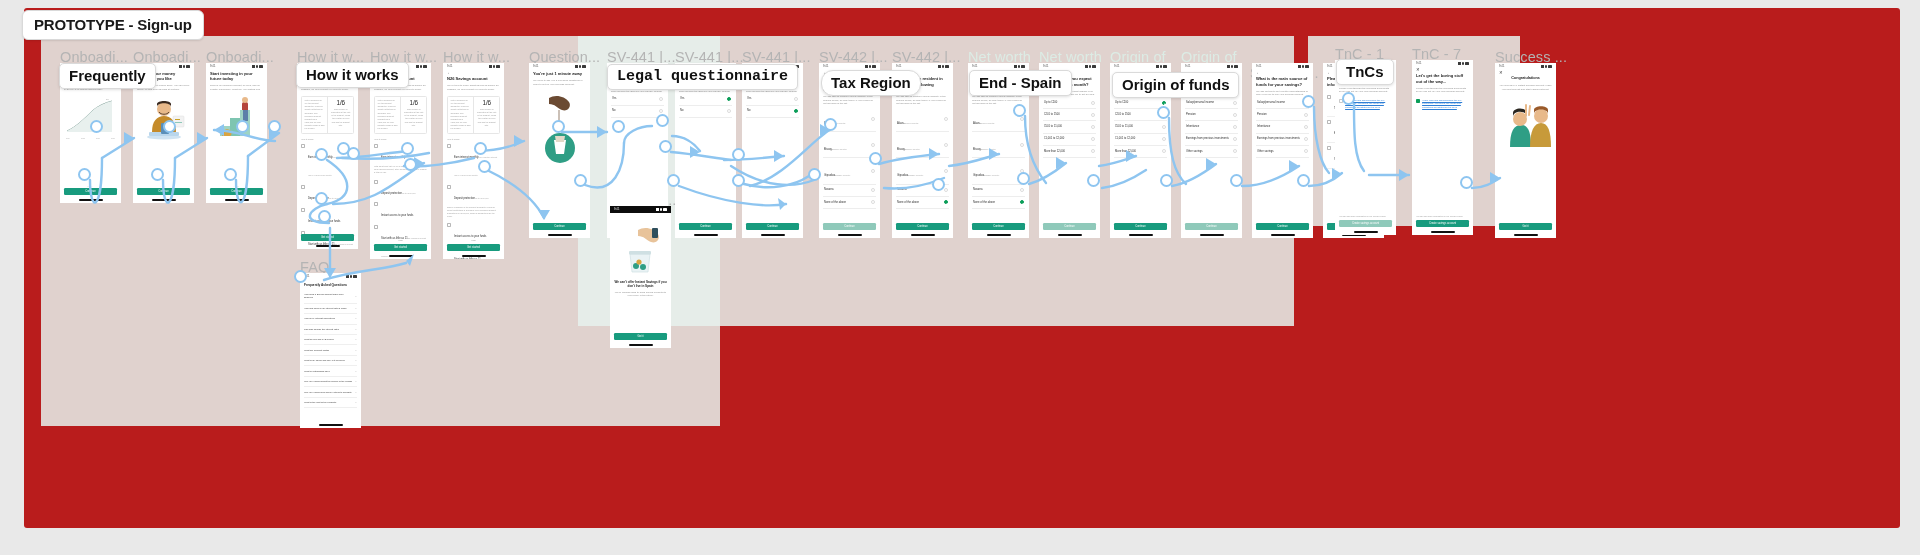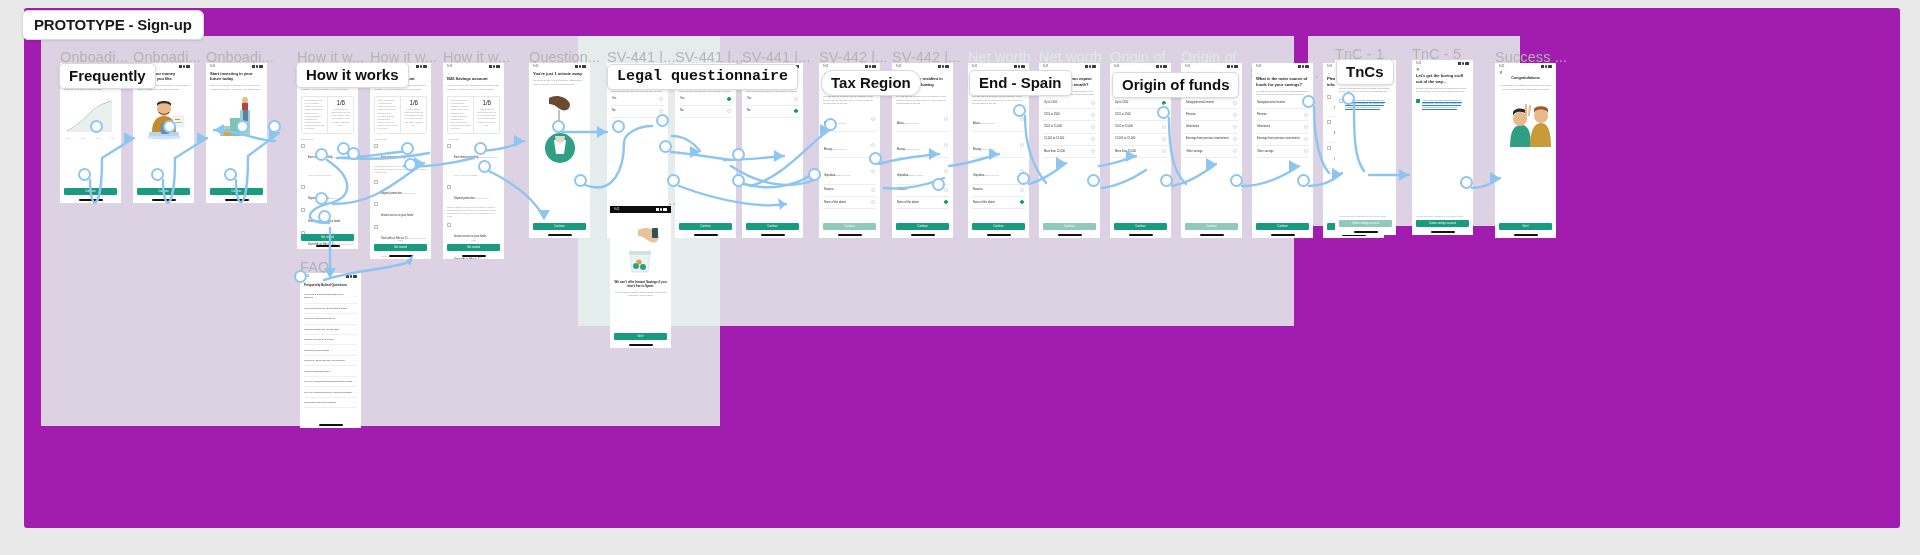--- a/index.html
+++ b/index.html
@@ -5,21 +5,21 @@
   * { box-sizing: border-box; margin: 0; padding: 0; }
   html, body {
     width: 1920px; height: 555px;
     background: #e9e9e9;
     font-family: "Liberation Sans", sans-serif;
     overflow: hidden;
   }
   #canvas {
     position: absolute; left: 24px; top: 8px;
     width: 1876px; height: 520px;
-    background: #a21caf;
+    background: #b91c1c;
     border-radius: 3px;
   }
   
   #proto-chip {
     position: absolute; left: 22px; top: 10px;
     background: #ffffff;
     border: 1px solid #d9d9d9;
     border-radius: 6px;
     padding: 5px 11px 6px 11px;
     font-size: 15px; font-weight: bold; color: #1a1a1a;
@@ -230,21 +230,21 @@
       <div class="frame-label" style="left: 651px; top: 41px;">SV-441 |...</div>
       <div class="frame-label" style="left: 718px; top: 41px;">SV-441 |...</div>
       <div class="frame-label" style="left: 795px; top: 41px;">SV-442 |...</div>
       <div class="frame-label" style="left: 868px; top: 41px;">SV-442 |...</div>
       <div class="frame-label faint" style="left: 944px; top: 41px;">Net worth</div>
       <div class="frame-label faint" style="left: 1015px; top: 41px;">Net worth</div>
       <div class="frame-label faint" style="left: 1086px; top: 41px;">Origin of</div>
       <div class="frame-label faint" style="left: 1157px; top: 41px;">Origin of</div>
       <div class="frame-label" style="left: 1226px; top: 57px;">SV-443 |...</div>
       <div class="frame-label" style="left: 1311px; top: 38px;">TnC - 1</div>
-      <div class="frame-label" style="left: 1388px; top: 38px;">TnC - 5</div>
+      <div class="frame-label" style="left: 1388px; top: 38px;">TnC - 7</div>
       <div class="frame-label" style="left: 1471px; top: 41px;">Success ...</div>
       <div class="frame-label" style="left: 586px; top: 184px;">Ineligible...</div>
       <div class="frame-label" style="left: 276px; top: 251px;">FAQ</div>
     </div>
 
   <div id="nodes">
       <div class="node" style="left: 53.5px; top: 159.5px;"></div>
       <div class="node" style="left: 126.5px; top: 159.5px;"></div>
       <div class="node" style="left: 199.5px; top: 159.5px;"></div>
       <div class="node" style="left: 65.5px; top: 111.5px;"></div>

